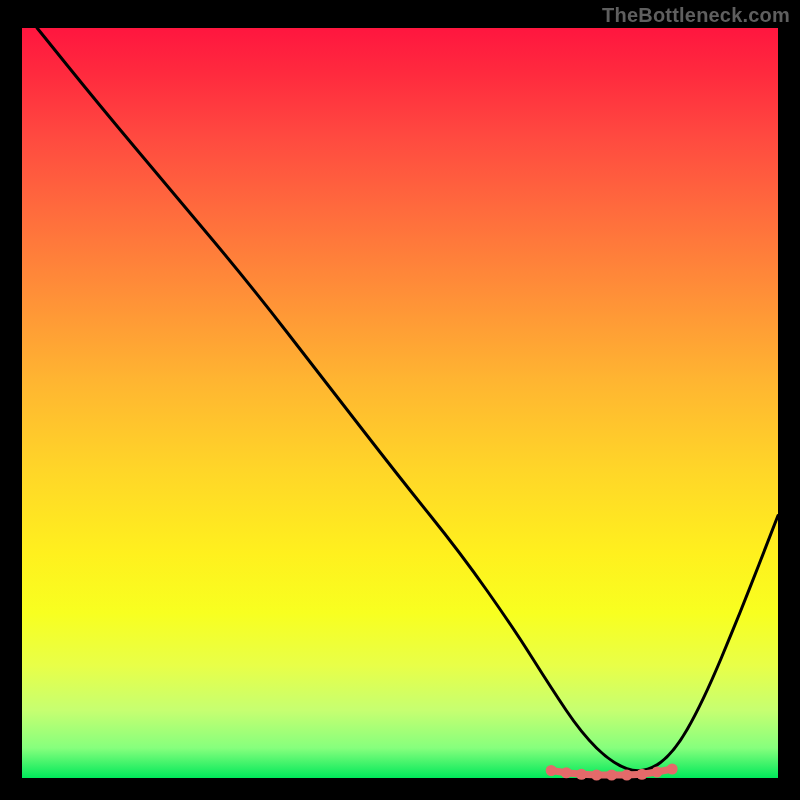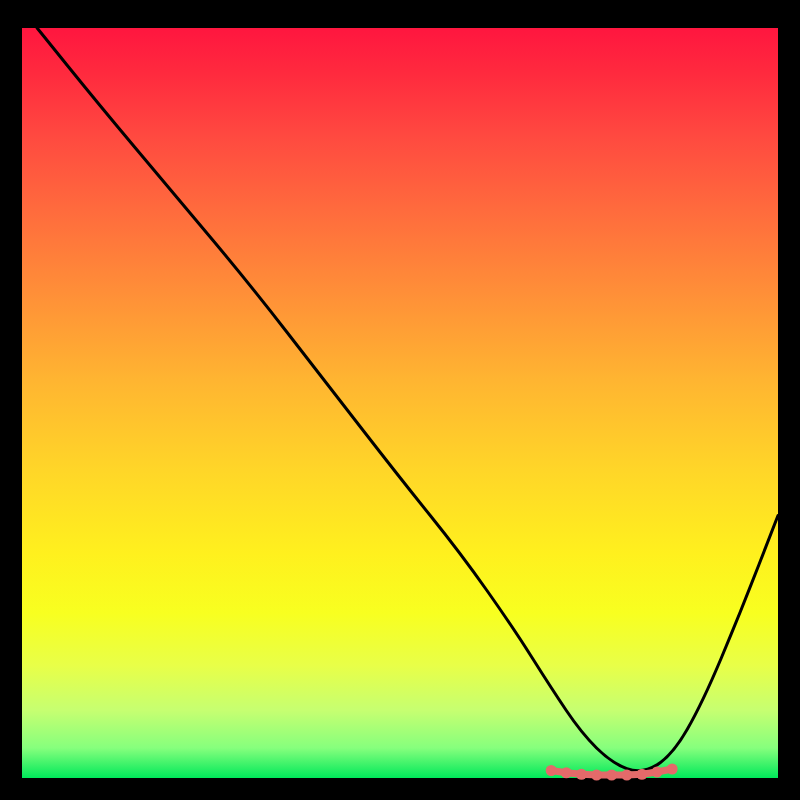--- a/index.html
+++ b/index.html
@@ -64,20 +64,21 @@
     top: 0;
     width: 100%;
     height: 100%;
     overflow: visible;
   }
 </style>
 </head>
 <body>
 
 <div class="container">
+  <div class="watermark">TheBottleneck.com</div>
   <div class="plot-frame">
     <div class="gradient"></div>
     <svg class="curve" viewBox="0 0 756 750" preserveAspectRatio="none">
       <path id="main-curve-path" fill="none" stroke="#000" stroke-width="3" stroke-linecap="round" d="M 15.120000000000001 0 Q 15.120000000000001 0 45.36000000000001 37.5 Q 75.60000000000001 75 113.4 120 Q 151.20000000000002 165 189 210 Q 226.79999999999998 255 264.6 303.75 Q 302.40000000000003 352.5 340.20000000000005 401.25 Q 378 450 408.24 487.5 Q 438.47999999999996 525 464.94 562.5 Q 491.40000000000003 600 510.29999999999995 630 Q 529.1999999999999 660 544.3199999999999 682.5 Q 559.4399999999999 705 574.56 720 Q 589.6800000000001 735 604.8 740.625 Q 619.92 746.25 635.04 736.875 Q 650.16 727.5 665.28 701.25 Q 680.4 675 699.3 630 Q 718.1999999999999 585 737.0999999999999 536.25 L 756 487.5"></path>
       <g id="highlight-group">
           <path d="M 529.1999999999999 742.5 L 544.3199999999999 744.75 L 559.4399999999999 746.25 L 574.5600000000001 747 L 589.6800000000001 747 L 604.8000000000001 747 L 619.92 746.25 L 635.04 744 L 650.16 741" fill="none" stroke="#e46a6a" stroke-width="7" stroke-linecap="round"></path>
           <circle cx="529.1999999999999" cy="742.5" r="5.5" fill="#e46a6a"></circle>
           <circle cx="544.3199999999999" cy="744.75" r="5.5" fill="#e46a6a"></circle>
           <circle cx="559.4399999999999" cy="746.25" r="5.5" fill="#e46a6a"></circle>
           <circle cx="574.5600000000001" cy="747" r="5.5" fill="#e46a6a"></circle>

